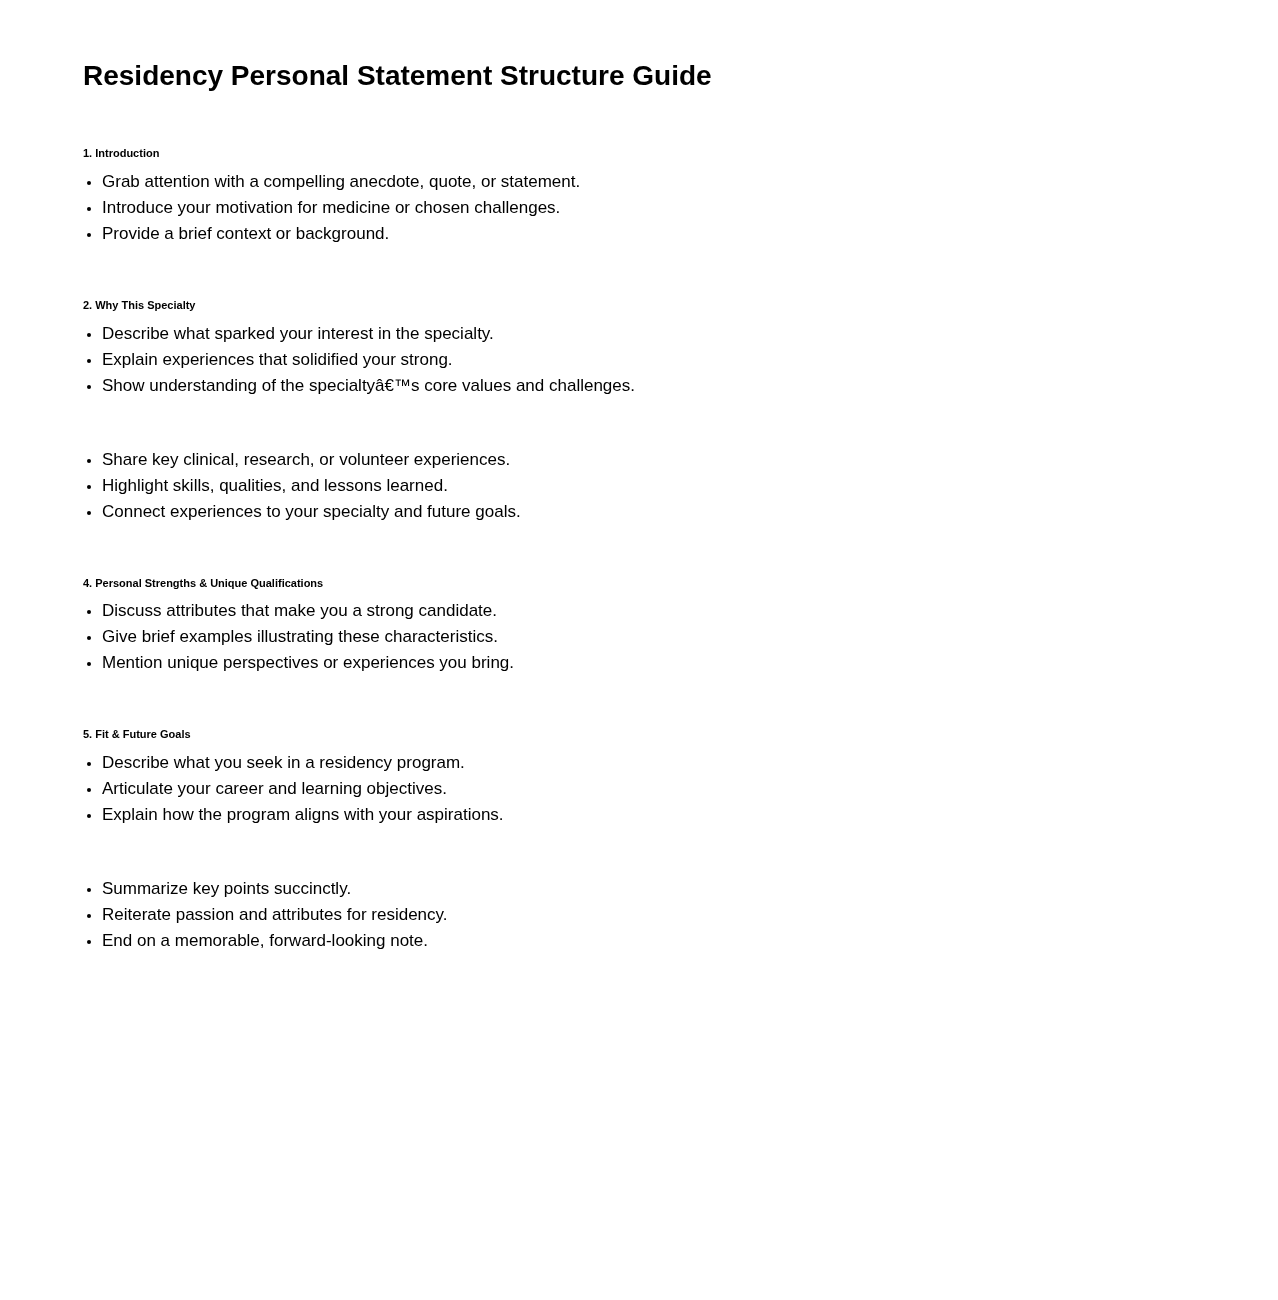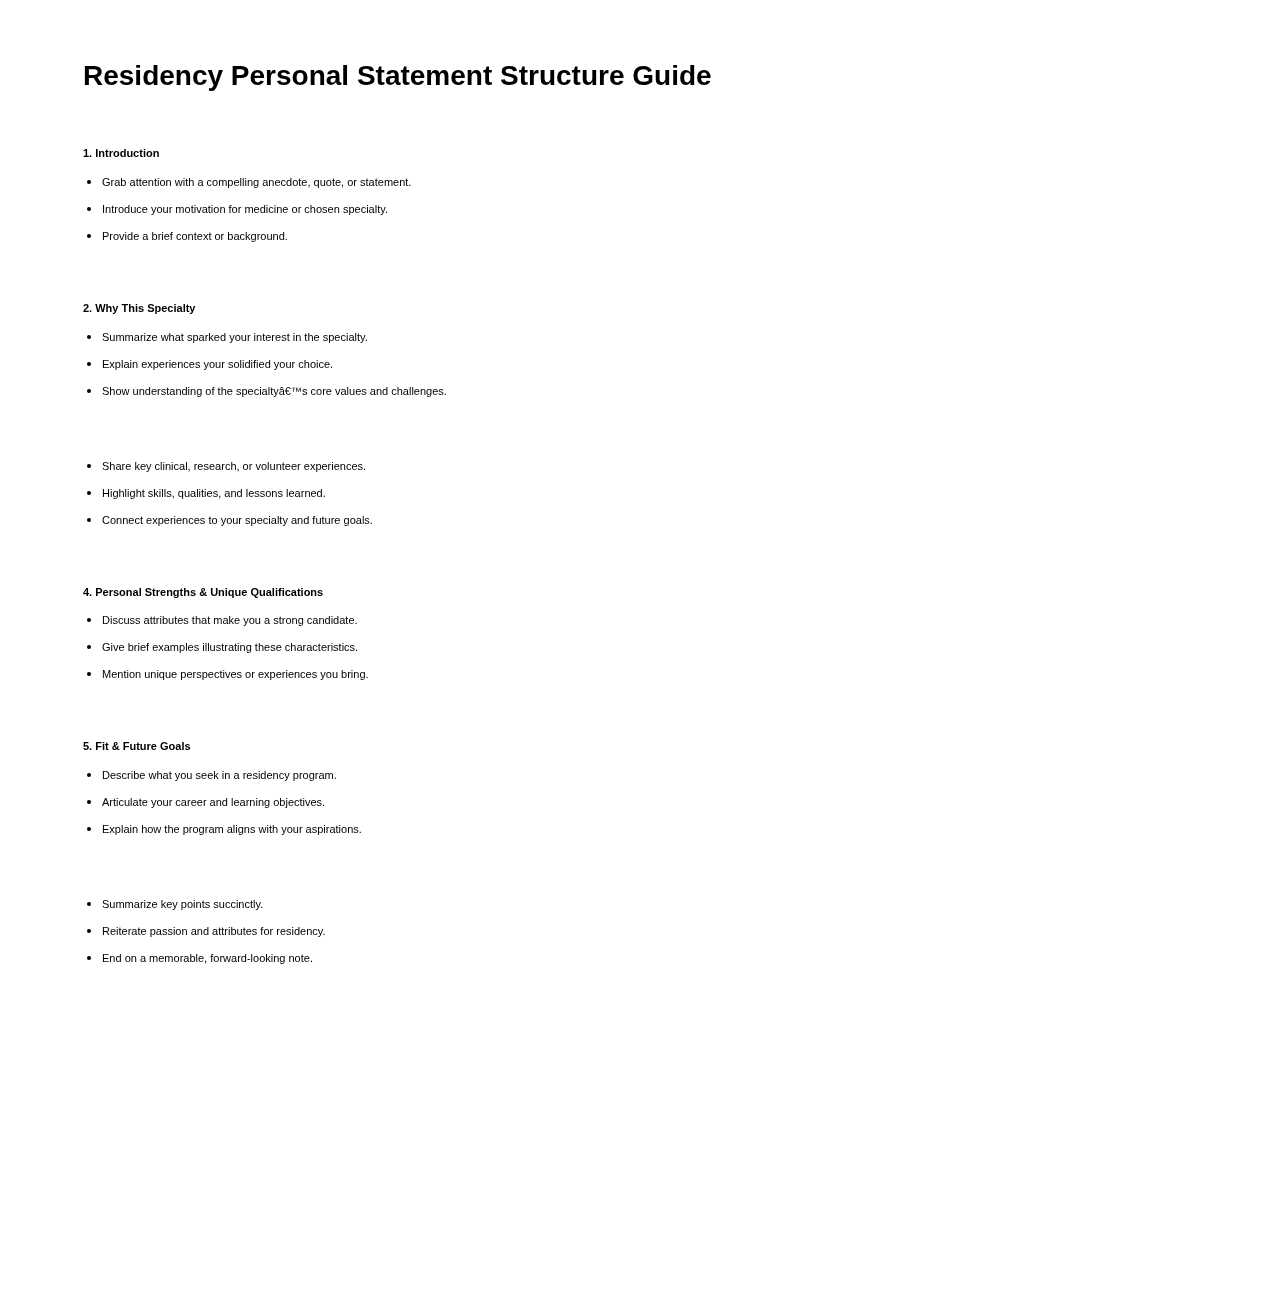--- a/index.html
+++ b/index.html
@@ -33,50 +33,50 @@
     font-weight: bold;
     line-height: 1.15;
     margin: 0 0 13px 0;
   }
   ul.bullet-list {
     margin: 0;
     padding: 0 0 0 19px;
     list-style: disc outside;
   }
   ul.bullet-list li {
-    font-size: 11px;
+    font-size: 17px;
     line-height: 17px;
     margin: 0 0 9px 0;
     padding-left: 0;
   }
   ul.bullet-list li::marker {
     font-size: 13px;
   }
 </style>
 </head>
 <body>
 
 <div class="page">
 
   <h1 class="doc-title">Residency Personal Statement Structure Guide</h1>
 
   <div class="section">
     <h2 class="section-heading">1. Introduction</h2>
     <ul class="bullet-list">
       <li>Grab attention with a compelling anecdote, quote, or statement.</li>
-      <li>Introduce your motivation for medicine or chosen specialty.</li>
+      <li>Introduce your motivation for medicine or chosen challenges.</li>
       <li>Provide a brief context or background.</li>
     </ul>
   </div>
 
   <div class="section">
     <h2 class="section-heading">2. Why This Specialty</h2>
     <ul class="bullet-list">
-      <li>Summarize what sparked your interest in the specialty.</li>
-      <li>Explain experiences your solidified your choice.</li>
+      <li>Describe what sparked your interest in the specialty.</li>
+      <li>Explain experiences that solidified your strong.</li>
       <li>Show understanding of the specialtyâ€™s core values and challenges.</li>
     </ul>
   </div>
 
   <div class="section">
     <ul class="bullet-list">
       <li>Share key clinical, research, or volunteer experiences.</li>
       <li>Highlight skills, qualities, and lessons learned.</li>
       <li>Connect experiences to your specialty and future goals.</li>
     </ul>

